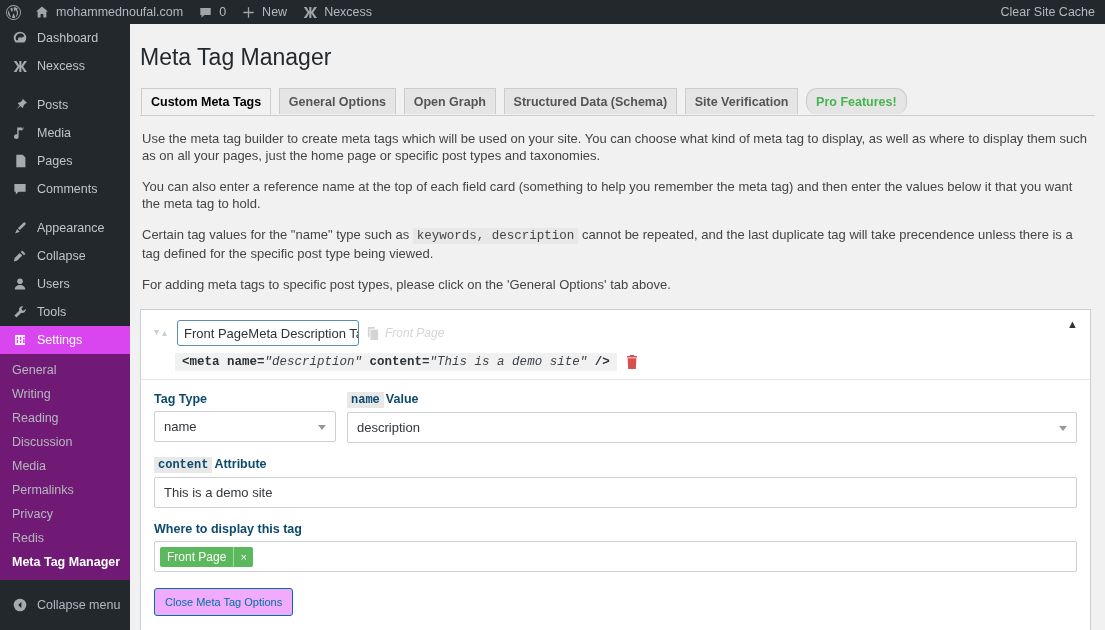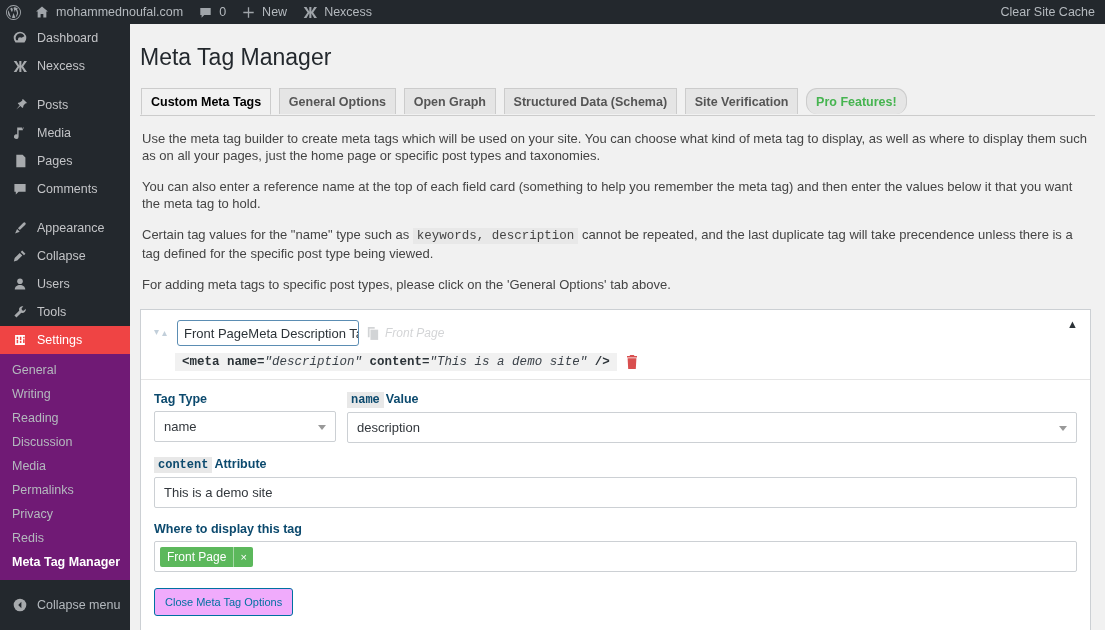--- a/index.html
+++ b/index.html
@@ -46,21 +46,21 @@
     color: #c3c4c7;
     font-size: 12.5px;
     line-height: 28px;
   }
   .menu-item .mi-icon {
     width: 20px; margin-right: 7px;
     display: inline-flex; align-items: center; justify-content: center;
   }
   .menu-item .mi-icon svg { display: block; fill: #a7aaad; }
   .menu-item.current {
-    background: #ef4444; color: #fff; font-weight: normal;
+    background: #d946ef; color: #fff; font-weight: normal;
   }
   .menu-item.current .mi-icon svg { fill: #fff; }
   .menu-item.current::after {
     content: ""; position: absolute; right: -8px; top: 8px;
     border: 8px solid transparent; border-right-color: #f1f1f1;
     border-width: 6px 8px 6px 0;
   }
   .menu-sep { height: 11px; }
   .submenu { background: #701a75; padding: 4px 8px 6px 0; }
   .submenu-item {

